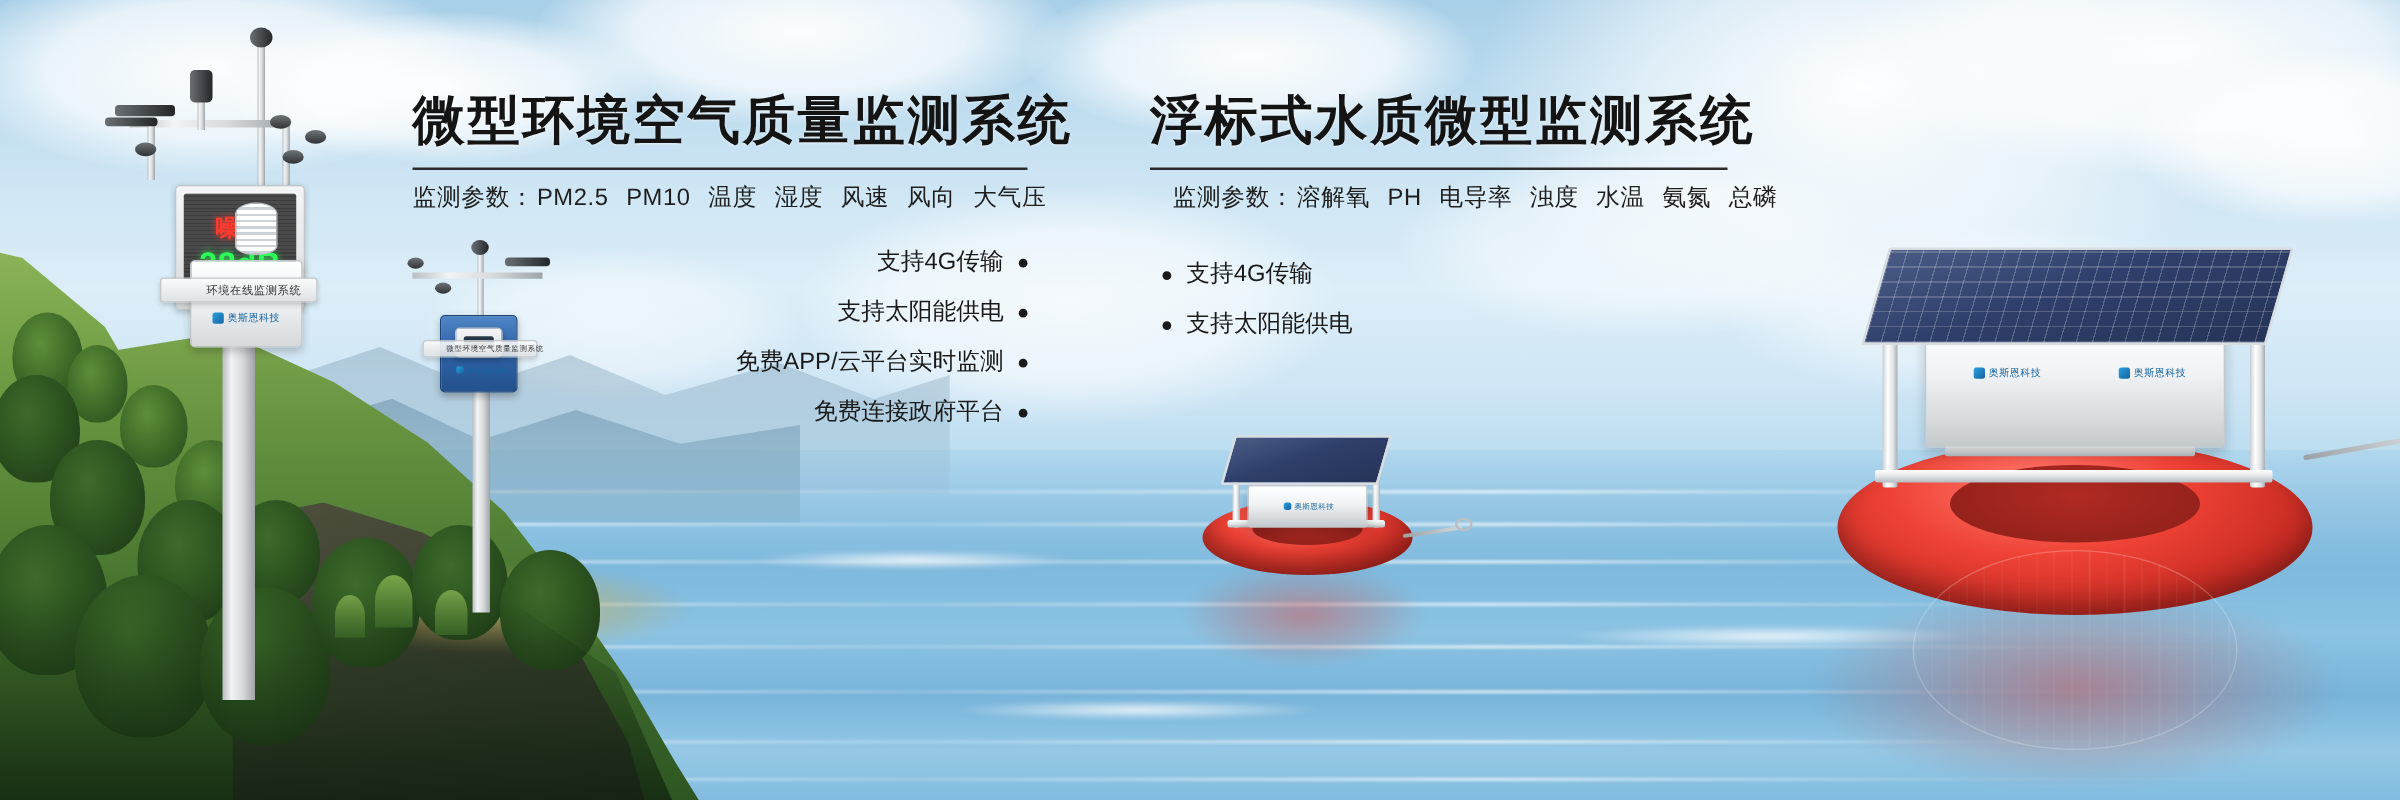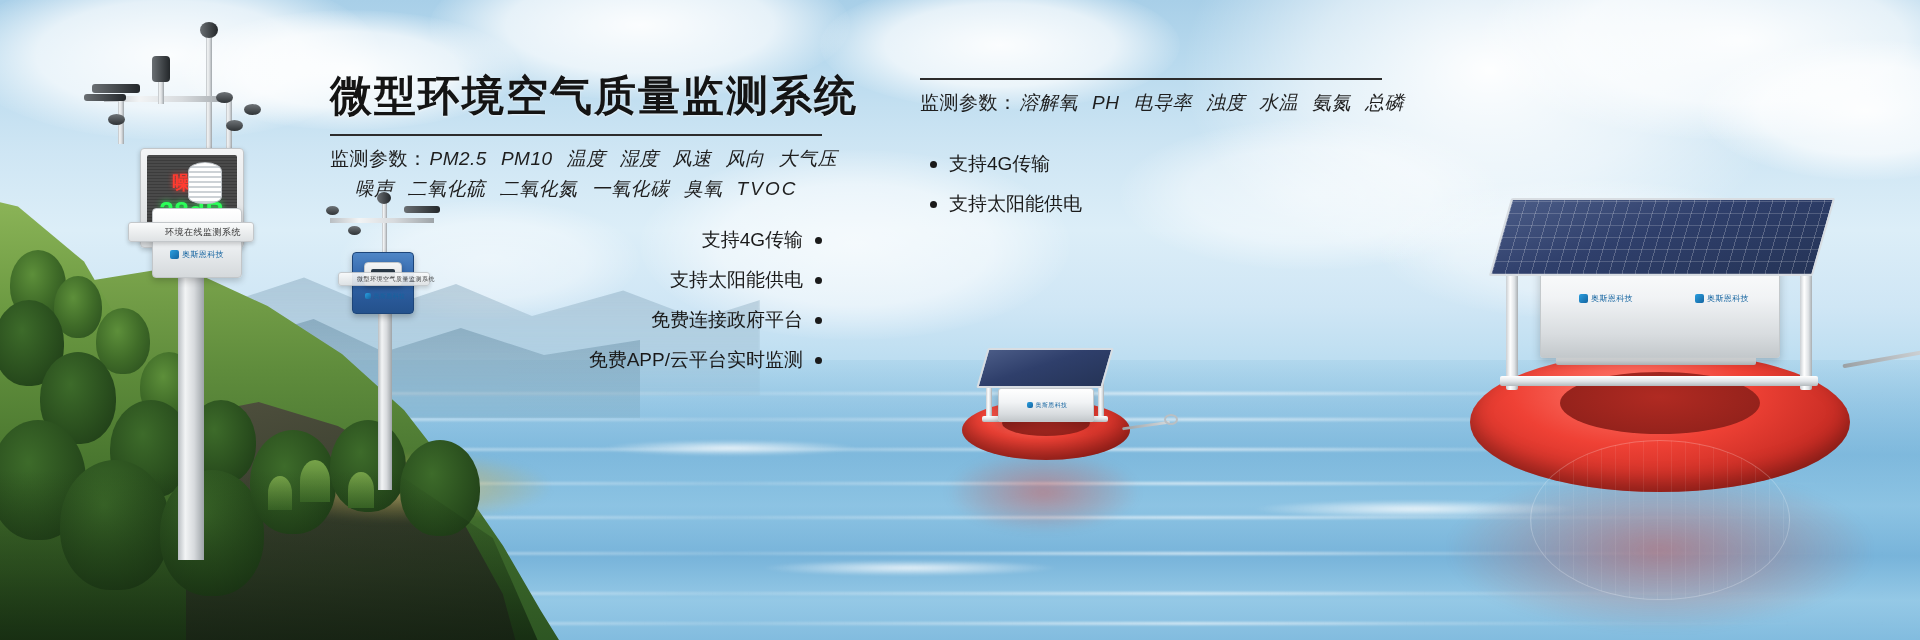--- a/index.html
+++ b/index.html
@@ -121,21 +121,21 @@
   .title {
     font-size: 42px; font-weight: 700; letter-spacing: 2px;
     color: #141414; white-space: nowrap;
     text-shadow: 0 1px 2px rgba(255,255,255,0.6);
   }
   .rule { height: 2px; background: #2c2c2c; margin-top: 10px; }
   .params {
     font-size: 19px; color: #1e1e1e; white-space: nowrap;
     line-height: 30px; letter-spacing: 0.5px;
   }
-  .params .tok { margin-right: 14px; font-style: italic; }
+  .params .tok { margin-right: 14px; }
   .params .lead { margin-right: 2px; text-align: center; }
 
   .bullets { margin-top: 16px; }
   .bullet {
     display: flex; align-items: center;
     font-size: 19px; color: #1a1a1a; line-height: 40px;
     white-space: nowrap;
   }
   .bullets.right-align .bullet { justify-content: flex-end; }
   .dot {
@@ -378,46 +378,44 @@
       <span>奥斯恩科技</span>
     </span>
   </div>
 
   <div class="panel" style="left:330px;top:68px;width:492px;">
     <div class="title" style="text-align:center;">微型环境空气质量监测系统</div>
     <div class="rule"></div>
     <div class="params" style="margin-top:8px;text-align:center;">
       <span class="lead">监测参数：</span><span class="tok">PM2.5</span><span class="tok">PM10</span><span class="tok">温度</span><span class="tok">湿度</span><span class="tok">风速</span><span class="tok">风向</span><span class="tok" style="margin-right:0;">大气压</span>
     </div>
-    <div class="params" style="text-align:center;">
-      <span class="tok">噪声</span><span class="tok">二氧化硫</span><span class="tok">二氧化氮</span><span class="tok">一氧化碳</span><span class="tok">臭氧</span><span class="tok" style="margin-right:0;letter-spacing:2px;">TVOC</span>
+    <div class="bullets right-align">
+      <div class="bullet">
+        <span>支持4G传输</span>
+        <span class="dot"></span>
+      </div>
+      <div class="bullet">
+        <span>支持太阳能供电</span>
+        <span class="dot"></span>
+      </div>
+      <div class="bullet">
+        <span>免费APP/云平台实时监测</span>
+        <span class="dot"></span>
+      </div>
+      <div class="bullet">
+        <span>免费连接政府平台</span>
+        <span class="dot"></span>
+      </div>
     </div>
-    <div class="bullets right-align">
-      <div class="bullet">
-        <span>支持4G传输</span>
-        <span class="dot"></span>
-      </div>
-      <div class="bullet">
-        <span>支持太阳能供电</span>
-        <span class="dot"></span>
-      </div>
-      <div class="bullet">
-        <span>免费连接政府平台</span>
-        <span class="dot"></span>
-      </div>
-      <div class="bullet">
-        <span>免费APP/云平台实时监测</span>
-        <span class="dot"></span>
-      </div>
-    </div>
   </div>
 
   <div class="panel" style="left:920px;top:68px;width:462px;">
+    <div class="title" style="text-align:center;">浮标式水质微型监测系统</div>
     <div class="rule"></div>
-    <div class="params" style="margin-top:8px;text-align:center;">
+    <div class="params" style="margin-top:8px;text-align:center;margin-left:18px;">
       <span class="lead">监测参数：</span><span class="tok">溶解氧</span><span class="tok">PH</span><span class="tok">电导率</span><span class="tok">浊度</span><span class="tok">水温</span><span class="tok">氨氮</span><span class="tok" style="margin-right:0;">总磷</span>
     </div>
     <div class="bullets left-align" style="margin-top:26px;padding-left:10px;">
       <div class="bullet">
         <span class="dot"></span>
         <span>支持4G传输</span>
       </div>
       <div class="bullet">
         <span class="dot"></span>
         <span>支持太阳能供电</span>

